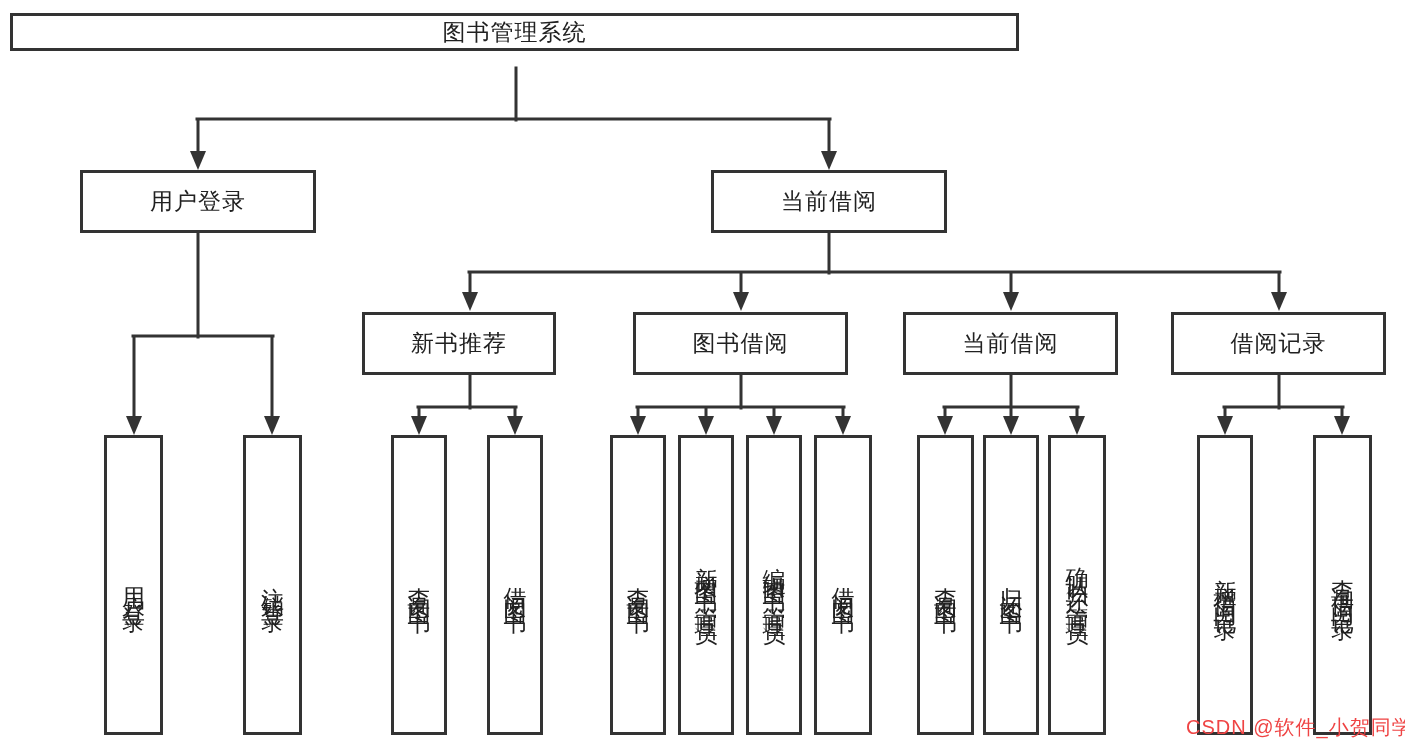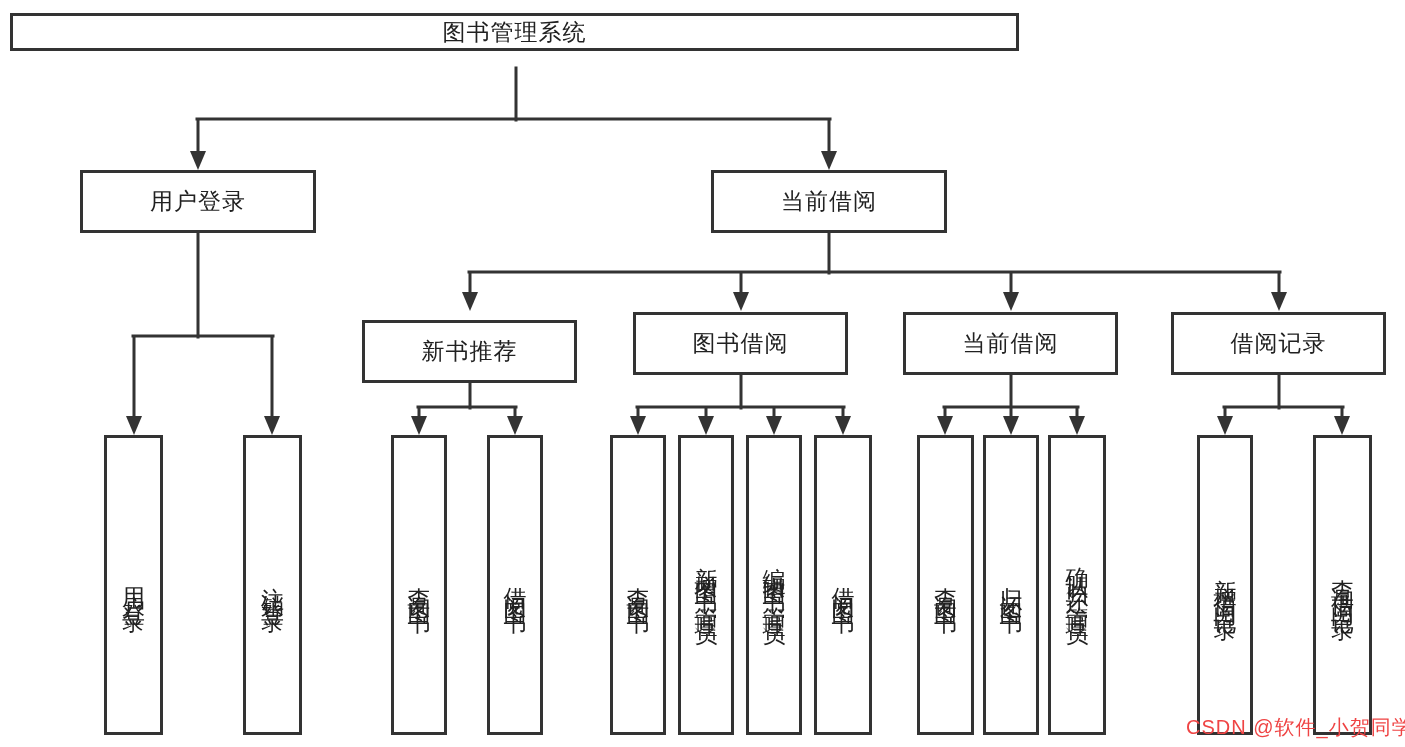--- a/index.html
+++ b/index.html
@@ -102,21 +102,21 @@
       <polygon points="1217,416 1233,416 1225,435"></polygon>
       <polygon points="1334,416 1350,416 1342,435"></polygon>
     </g>
   </svg>
 
   <div class="box h" style="left:10px; top:13px; width:1009px; height:38px;">图书管理系统</div>
 
   <div class="box h" style="left:80px; top:170px; width:236px; height:63px;">用户登录</div>
   <div class="box h" style="left:711px; top:170px; width:236px; height:63px;">当前借阅</div>
 
-  <div class="box h" style="left:362px; top:312px; width:215px; height:63px;margin-top:8px;">新书推荐</div>
+  <div class="box h" style="left:362px; top:312px; width:194px; height:63px;">新书推荐</div>
   <div class="box h" style="left:633px; top:312px; width:215px; height:63px;">图书借阅</div>
   <div class="box h" style="left:903px; top:312px; width:215px; height:63px;">当前借阅</div>
   <div class="box h" style="left:1171px; top:312px; width:215px; height:63px;">借阅记录</div>
 
   <div class="box v" style="left:104px; top:435px; width:59px; height:300px;">用户登录</div>
   <div class="box v" style="left:243px; top:435px; width:59px; height:300px;">注销登录</div>
 
   <div class="box v" style="left:391px; top:435px; width:56px; height:300px;">查询图书</div>
   <div class="box v" style="left:487px; top:435px; width:56px; height:300px;">借阅图书</div>
 

